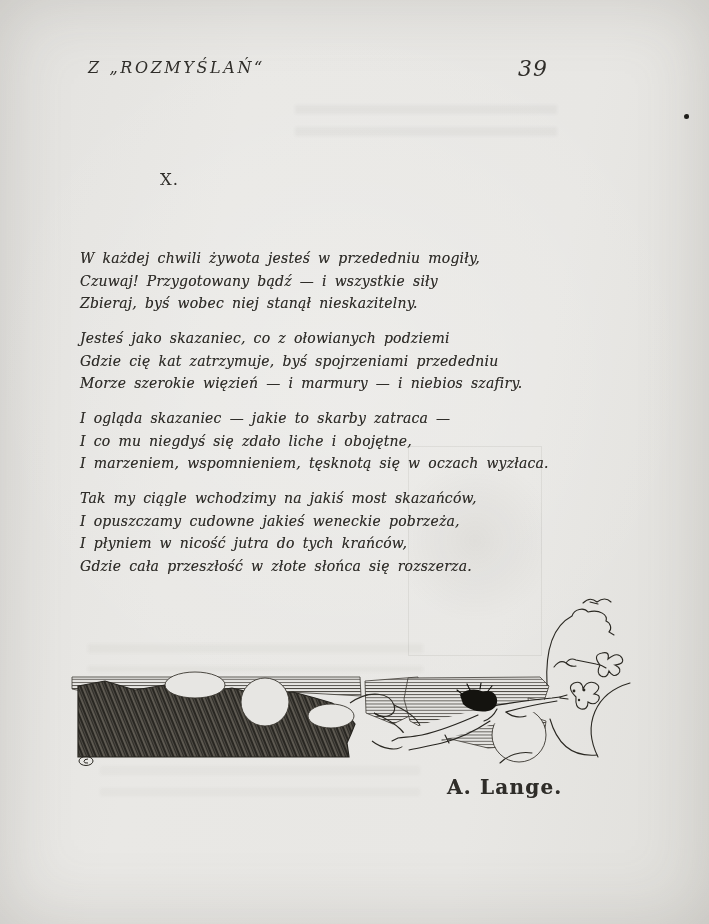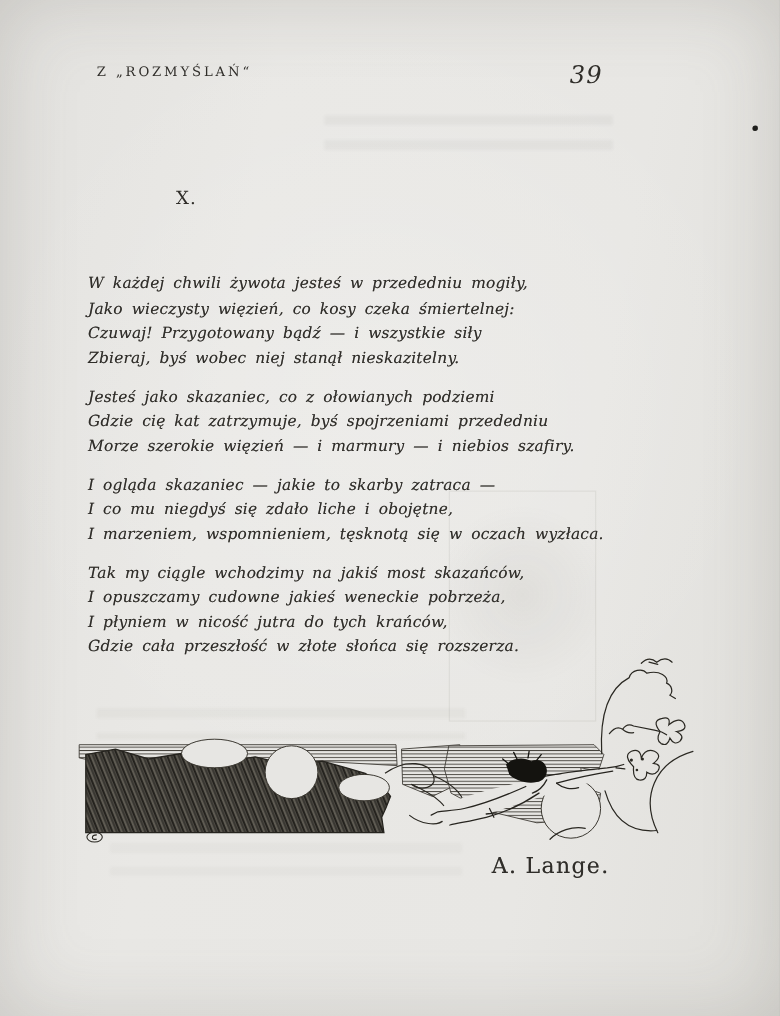--- a/index.html
+++ b/index.html
@@ -10,21 +10,21 @@
     background:
       radial-gradient(circle at 48% 40%, rgba(255,255,255,0.20), rgba(255,255,255,0) 55%),
       linear-gradient(100deg, #e3e2df 0%, #e9e8e5 30%, #e8e7e4 70%, #e0dfdb 100%);
     box-shadow: inset 0 0 70px rgba(105,100,90,0.22);
     overflow:hidden;
     font-family:"DejaVu Serif", serif;
     color:#2f2d29;
   }
   .running-head-title{
     position:absolute; left:88px; top:58px;
-    font-size:12px; letter-spacing:2.6px;
+    font-style:italic; font-size:16px; letter-spacing:2.6px;
     white-space:nowrap;
   }
   .page-number{
     position:absolute; left:518px; top:56px;
     font-style:italic; font-size:22px; letter-spacing:1px;
   }
   .section-number{
     position:absolute; left:160px; top:170px;
     font-size:16.5px; letter-spacing:1px;
   }
@@ -33,20 +33,21 @@
     font-style:italic; font-size:14px; line-height:22.5px;
     word-spacing:0.24em; letter-spacing:0.2px;
     text-shadow:0 0 0.5px rgba(47,45,41,0.55);
   }
   .stanza{margin:0 0 12.5px 0; padding:0;}
   .line{display:block; white-space:nowrap;}
   .author{
     position:absolute; left:447px; top:775px;
     font-size:20px; letter-spacing:1.2px;
     text-shadow:0 0 0.5px rgba(47,45,41,0.5);
+    font-weight:bold;
   }
   .illustration{
     position:absolute; left:60px; top:585px; width:620px; height:190px;
   }
   
   .ghost{
     position:absolute; pointer-events:none; filter:blur(1.6px);
     background:repeating-linear-gradient(180deg,
       rgba(95,92,82,0.07) 0 9px, rgba(95,92,82,0) 9px 22px);
   }
@@ -74,21 +75,20 @@
   <div class="speck"></div>
 
   <span class="running-head-title">Z „ROZMYŚLAŃ“</span>
   <span class="page-number">39</span>
 
   <div class="section-number">X.</div>
 
   <div class="poem">
     <p class="stanza">
       <span class="line">W każdej chwili żywota jesteś w przededniu mogiły,</span>
-      <span class="line">Jako wieczysty więzień, co kosy czeka śmiertelnej:</span>
       <span class="line">Czuwaj!  Przygotowany bądź — i wszystkie siły</span>
       <span class="line">Zbieraj, byś wobec niej stanął nieskazitelny.</span>
     </p>
     <p class="stanza">
       <span class="line">Jesteś jako skazaniec, co z ołowianych podziemi</span>
       <span class="line">Gdzie cię kat zatrzymuje, byś spojrzeniami przededniu</span>
       <span class="line">Morze szerokie więzień — i marmury — i niebios szafiry.</span>
     </p>
     <p class="stanza">
       <span class="line">I ogląda skazaniec — jakie to skarby zatraca —</span>

